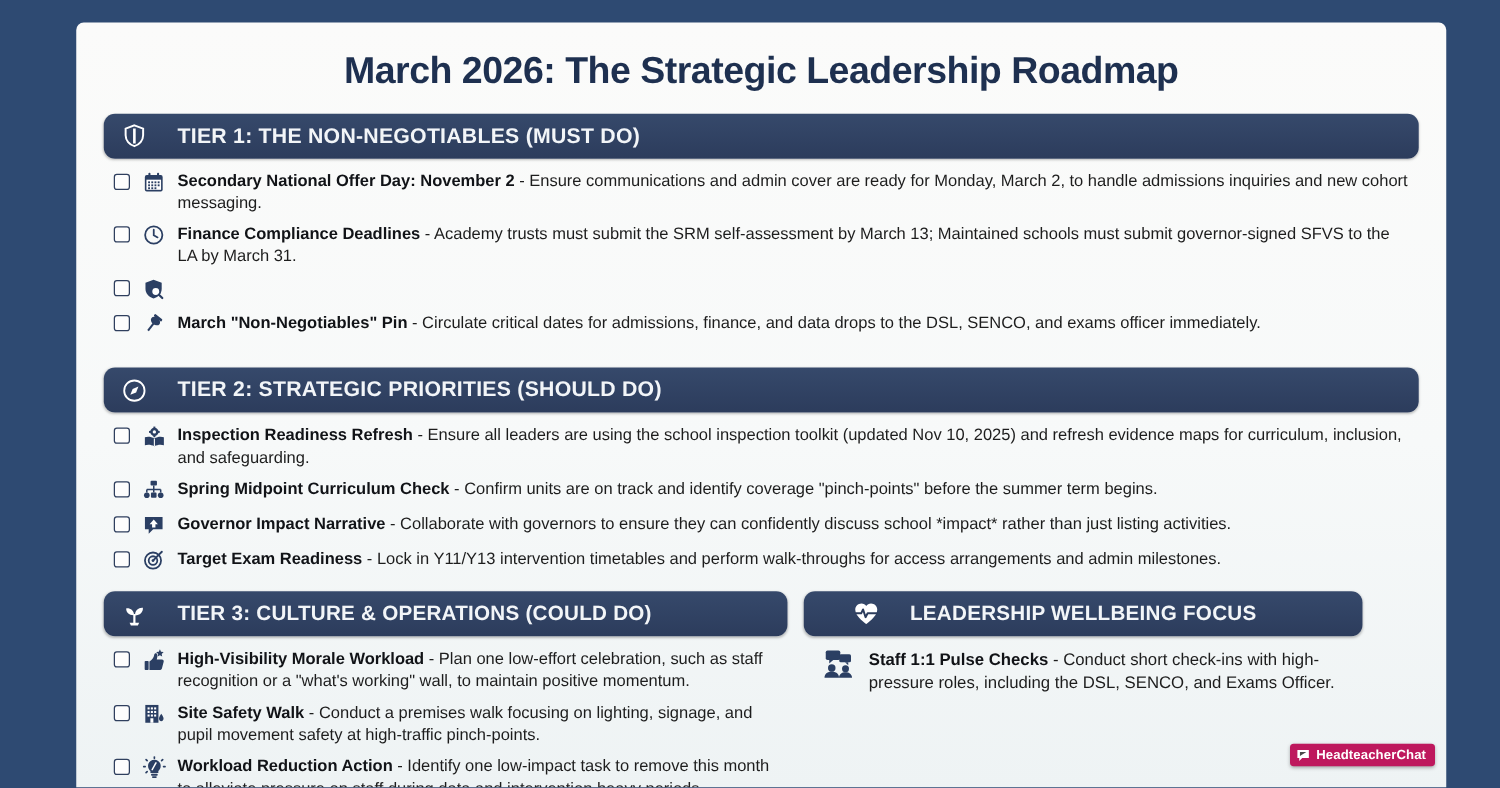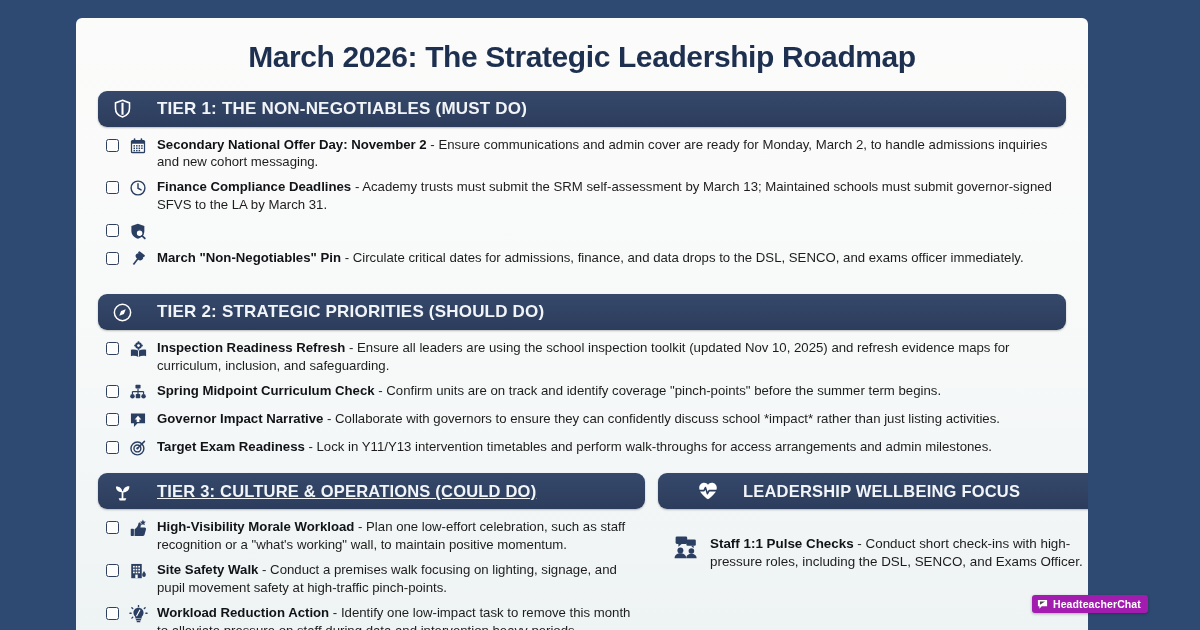--- a/index.html
+++ b/index.html
@@ -17,23 +17,23 @@
   }
 
   .canvas {
     position: relative;
     width: 1200px;
     height: 630px;
   }
 
   .card {
     position: absolute;
-    left: 76px;
+    left: 61px;
     top: 18px;
-    width: 1012px;
+    width: 1096px;
     height: 612px;
     background: linear-gradient(180deg, #fbfbfa 0%, #f7f9f9 55%, #eef3f4 100%);
     border-radius: 6px 6px 0 0;
     overflow: hidden;
     padding: 0 22px;
   }
 
   .page-title {
     text-align: center;
     font-size: 30px;
@@ -112,42 +112,42 @@
 
   
   .bottom-row {
     display: flex;
     gap: 13px;
     margin-top: 14px;
   }
   .col-left { width: 547px; flex: 0 0 auto; }
   .col-right { width: 447px; flex: 0 0 auto; }
 
-  .col-left .tier-bar .tier-label { font-size: 16.5px; text-decoration: underline; }
+  .col-left .tier-bar .tier-label { font-size: 16.5px; }
   .col-right .tier-bar { border-radius: 9px; padding-left: 39px; }
   .col-right .tier-bar .tier-label { font-size: 16.5px; }
 
-  .col-right .items { padding-top: 26px; }
+  .col-right .items { padding-top: 10px; }
   .col-right .item {
     gap: 10px;
     margin-bottom: 14px;
     padding-left: 6px;
   }
   .col-right .item-icon { width: 28px; height: 26px; margin-top: 0; }
   .col-right .item-text { font-size: 13.4px; line-height: 1.34; }
 
   
   .watermark {
     position: absolute;
     left: 1032px;
     top: 595px;
     display: flex;
     align-items: center;
     gap: 5px;
-    background: #a21caf;
+    background: #be185d;
     border-radius: 3px;
     padding: 3px 7px 3px 5px;
     box-shadow: 0 1px 3px rgba(0,0,0,.3);
   }
   .watermark .wm-label {
     color: #ffffff;
     font-size: 10.5px;
     font-weight: bold;
     letter-spacing: 0.1px;
     white-space: nowrap;

